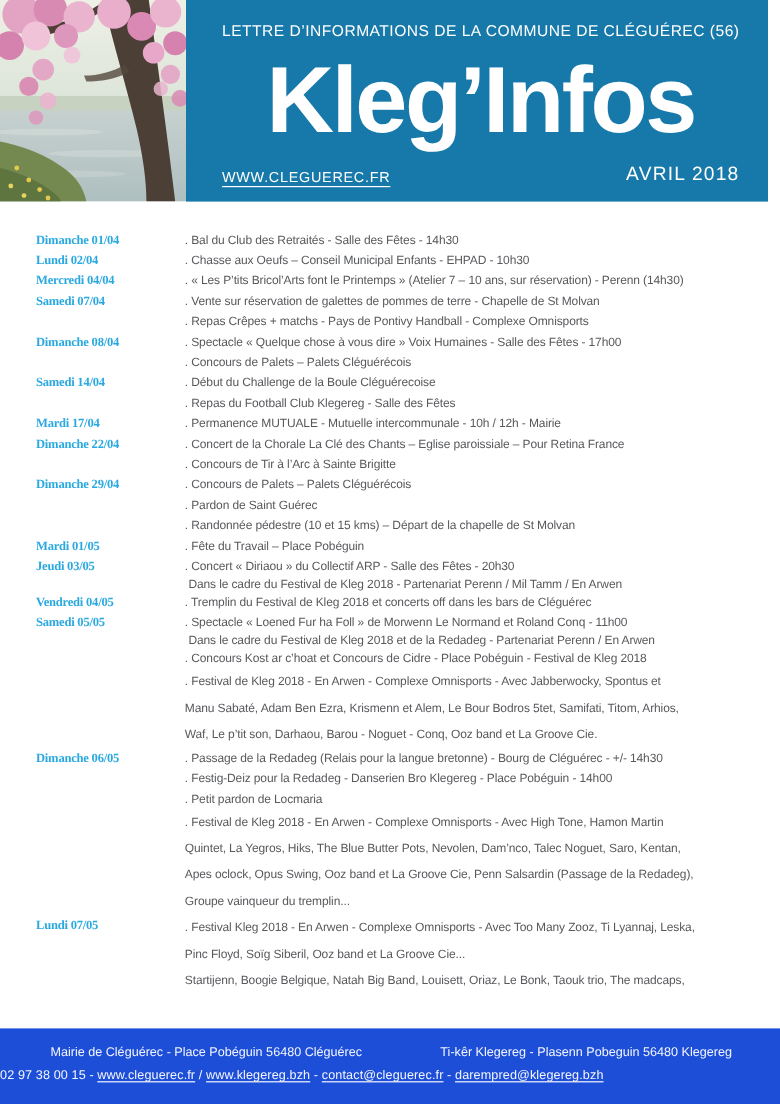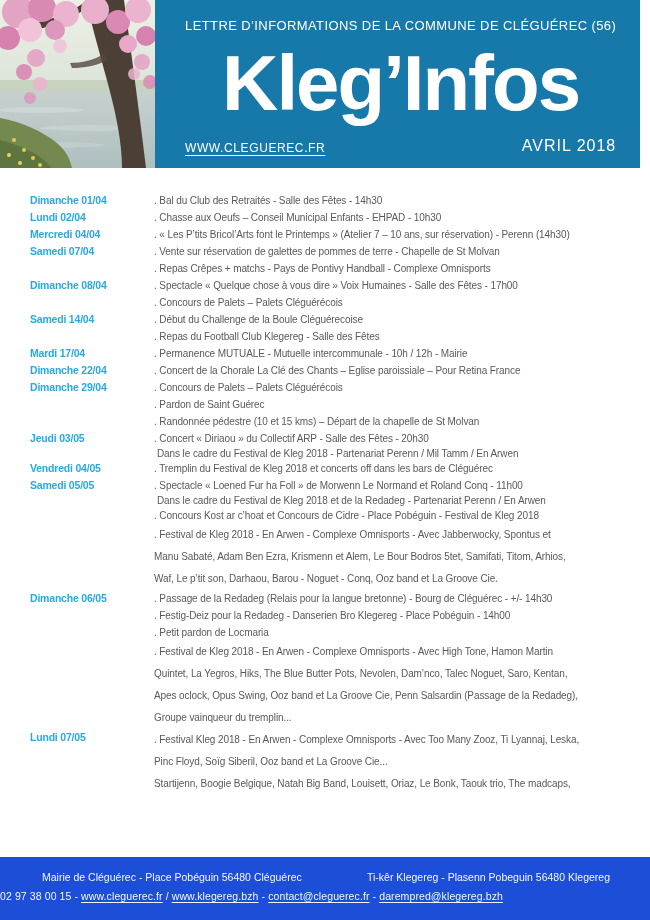--- a/index.html
+++ b/index.html
@@ -19,21 +19,21 @@
               line-height:.95; margin-top:-4px; }
   .banner-bottom { display:flex; justify-content:space-between; align-items:flex-end; }
   .site-link { color:#fff; font-size:12px; letter-spacing:.6px; text-decoration:underline;
                text-underline-offset:3px; cursor:pointer; }
   .issue { font-size:16px; letter-spacing:1px; }
 
   
   .schedule { padding:24px 8px 0 30px; }
   .row { display:flex; }
   .date { flex:none; width:124px; color:#2aa9e1; font-weight:bold;
-          font-size:10.5px; line-height:17px; letter-spacing:-.2px; }
+          font-size:10.5px; line-height:17px; letter-spacing:-.2px;font-family:Liberation Serif, serif; }
   .items { flex:1; min-width:0; }
   .item { color:#58595c; font-size:10px; line-height:17px; letter-spacing:-.1px; }
   .item.cont { line-height:13px; padding-left:3px; }
   .item.para { line-height:22px; }
 
   
   .footer { position:absolute; left:0; right:0; bottom:0; height:63px;
             background:#1d4ed8; color:rgba(255,255,255,.95); font-size:10.5px; }
   .f-line1 { display:flex; justify-content:space-between; padding:14px 40px 0 42px; }
   .f-line2 { text-align:left; margin-top:7px; letter-spacing:.1px; }
@@ -161,33 +161,40 @@
       <div class="date">Mardi 17/04</div>
       <div class="items">
           <div class="item">. Permanence MUTUALE - Mutuelle intercommunale - 10h / 12h - Mairie</div>
         </div>
     </div>
 
     <div class="row">
       <div class="date">Dimanche 22/04</div>
       <div class="items">
           <div class="item">. Concert de la Chorale La Clé des Chants – Eglise paroissiale – Pour Retina France</div>
+          <div class="item">. Concours de Tir à l’Arc à Sainte Brigitte</div>
         </div>
     </div>
 
 
     <div class="row">
       <div class="date">Dimanche 29/04</div>
       <div class="items">
           <div class="item">. Concours de Palets – Palets Cléguérécois</div>
           <div class="item">. Pardon de Saint Guérec</div>
           <div class="item">. Randonnée pédestre (10 et 15 kms) – Départ de la chapelle de St Molvan</div>
         </div>
     </div>
 
+    <div class="row">
+      <div class="date">Mardi 01/05</div>
+      <div class="items">
+          <div class="item">. Fête du Travail – Place Pobéguin</div>
+        </div>
+    </div>
 
     <div class="row">
       <div class="date">Jeudi 03/05</div>
       <div class="items">
           <div class="item">. Concert « Diriaou » du Collectif ARP - Salle des Fêtes - 20h30</div>
           <div class="item cont">Dans le cadre du Festival de Kleg 2018 - Partenariat Perenn / Mil Tamm / En Arwen</div>
         </div>
     </div>
 
     <div class="row">

